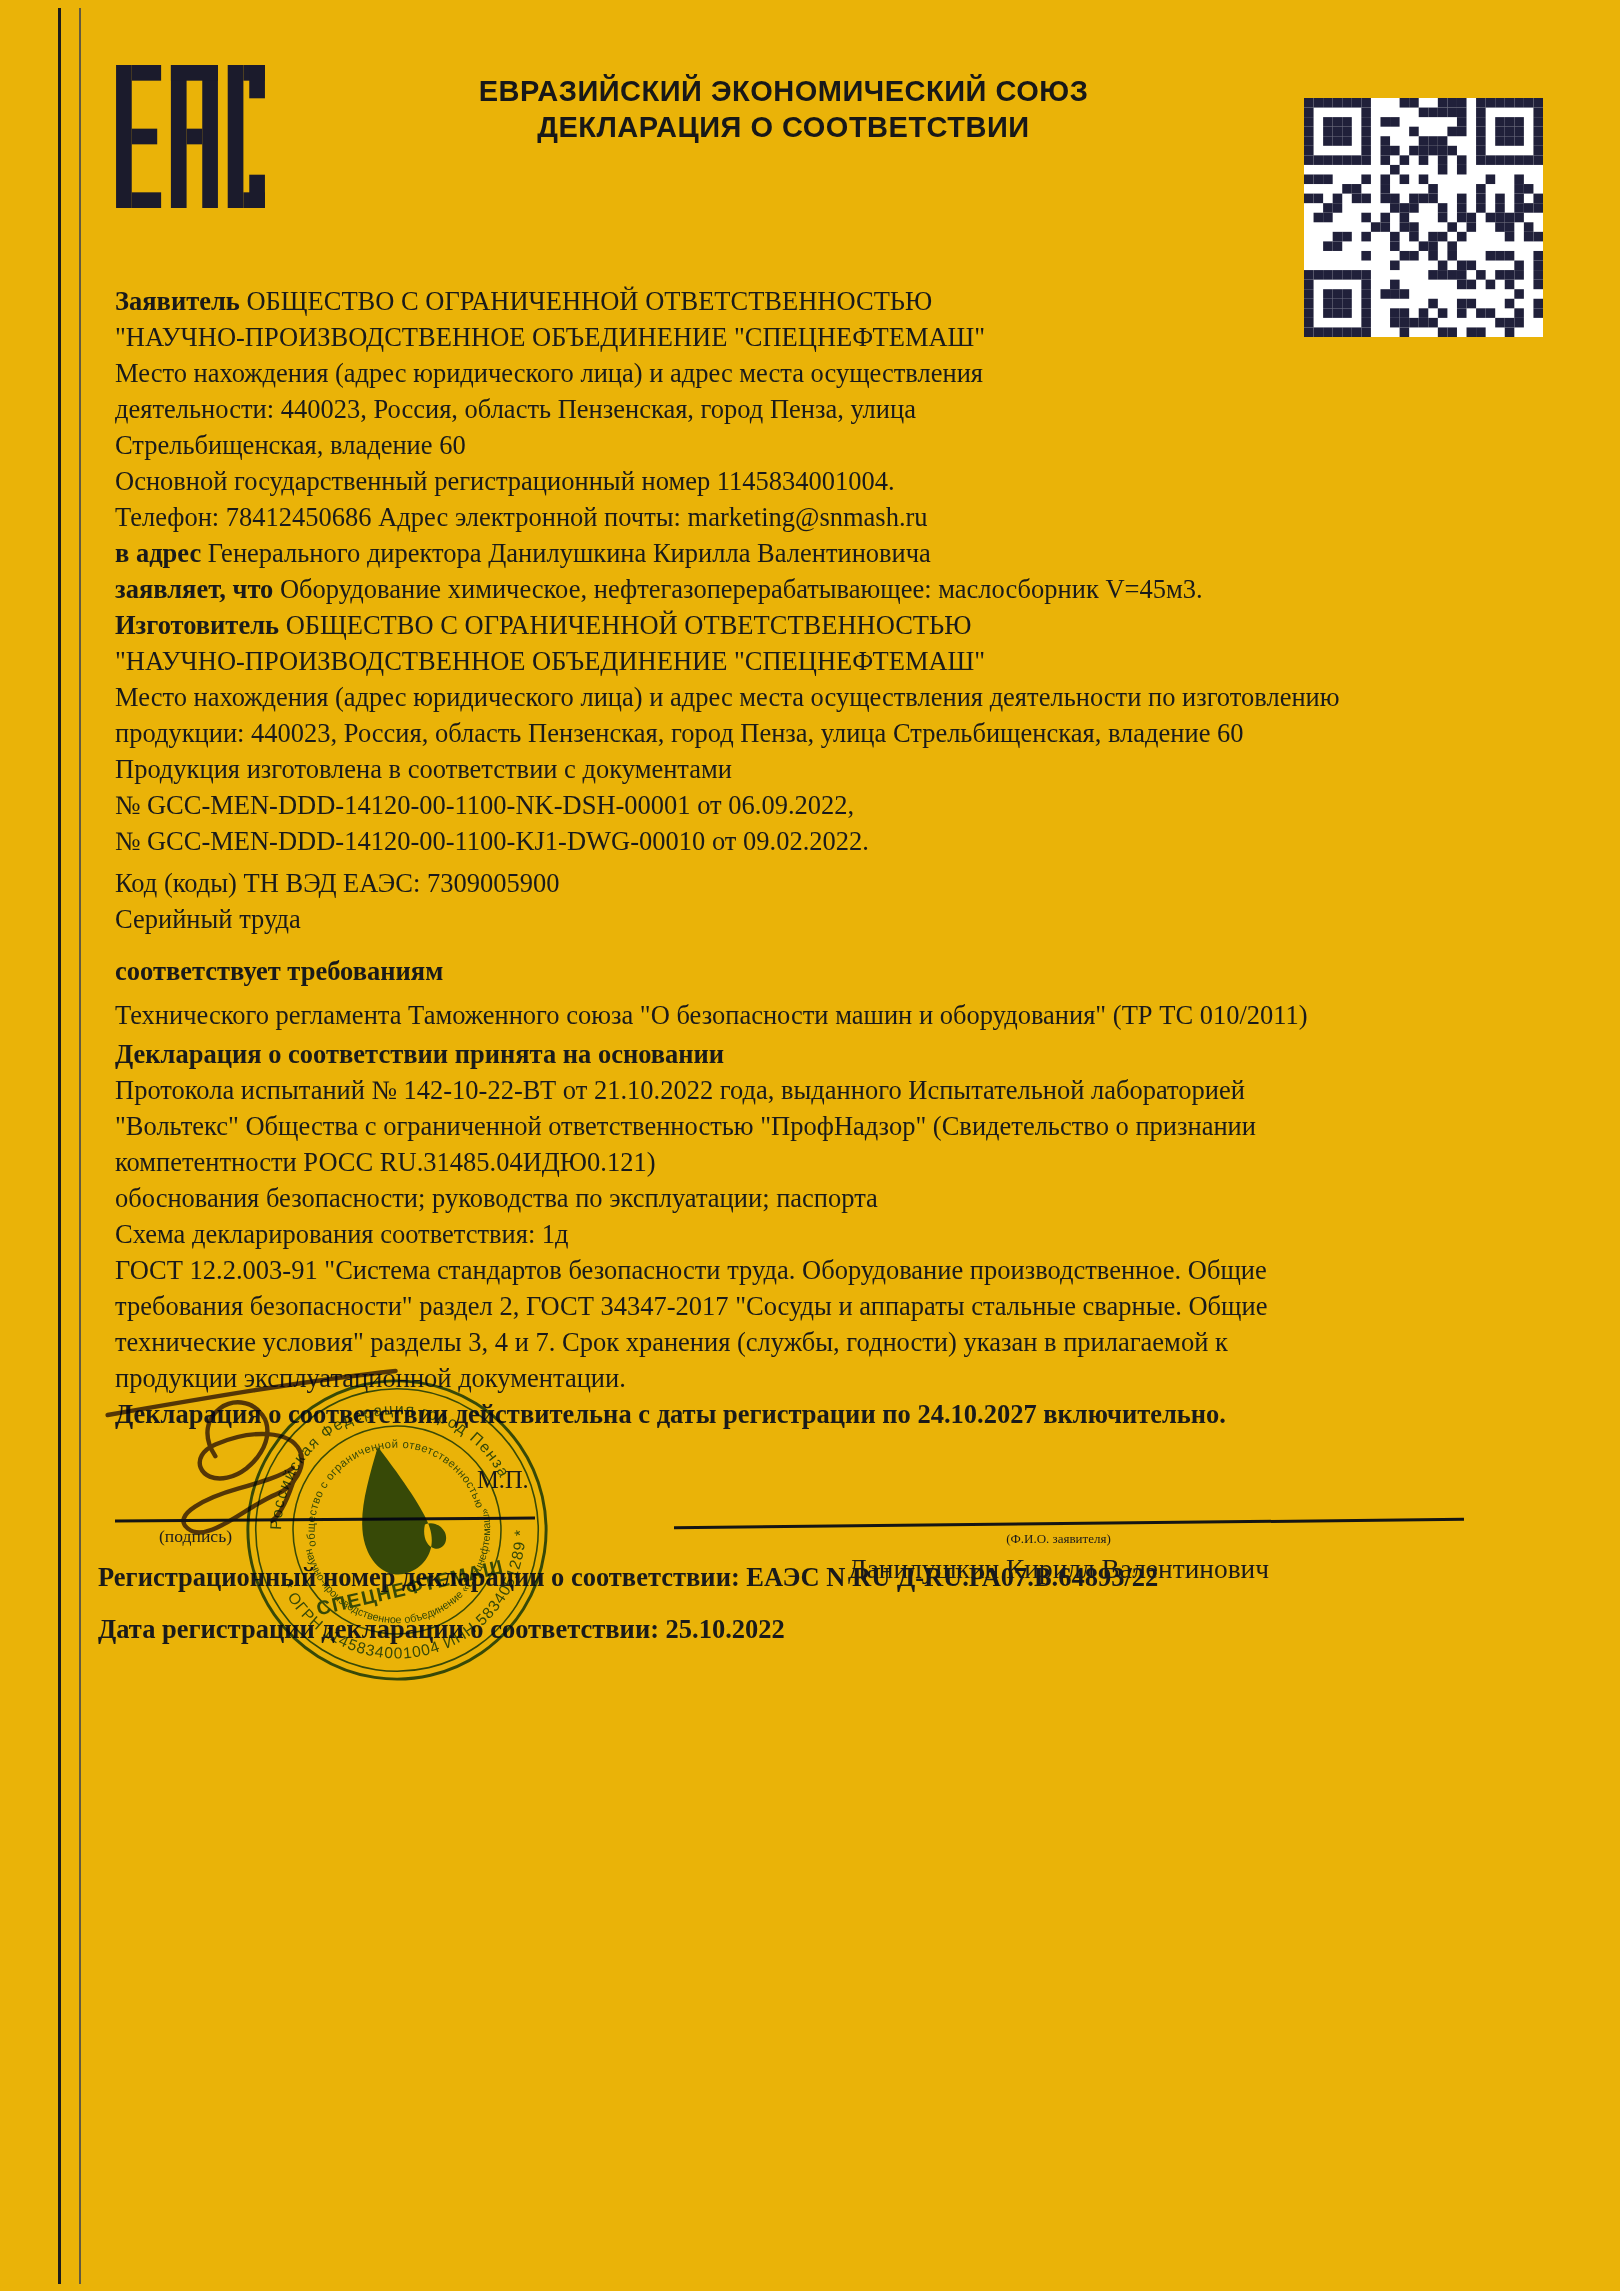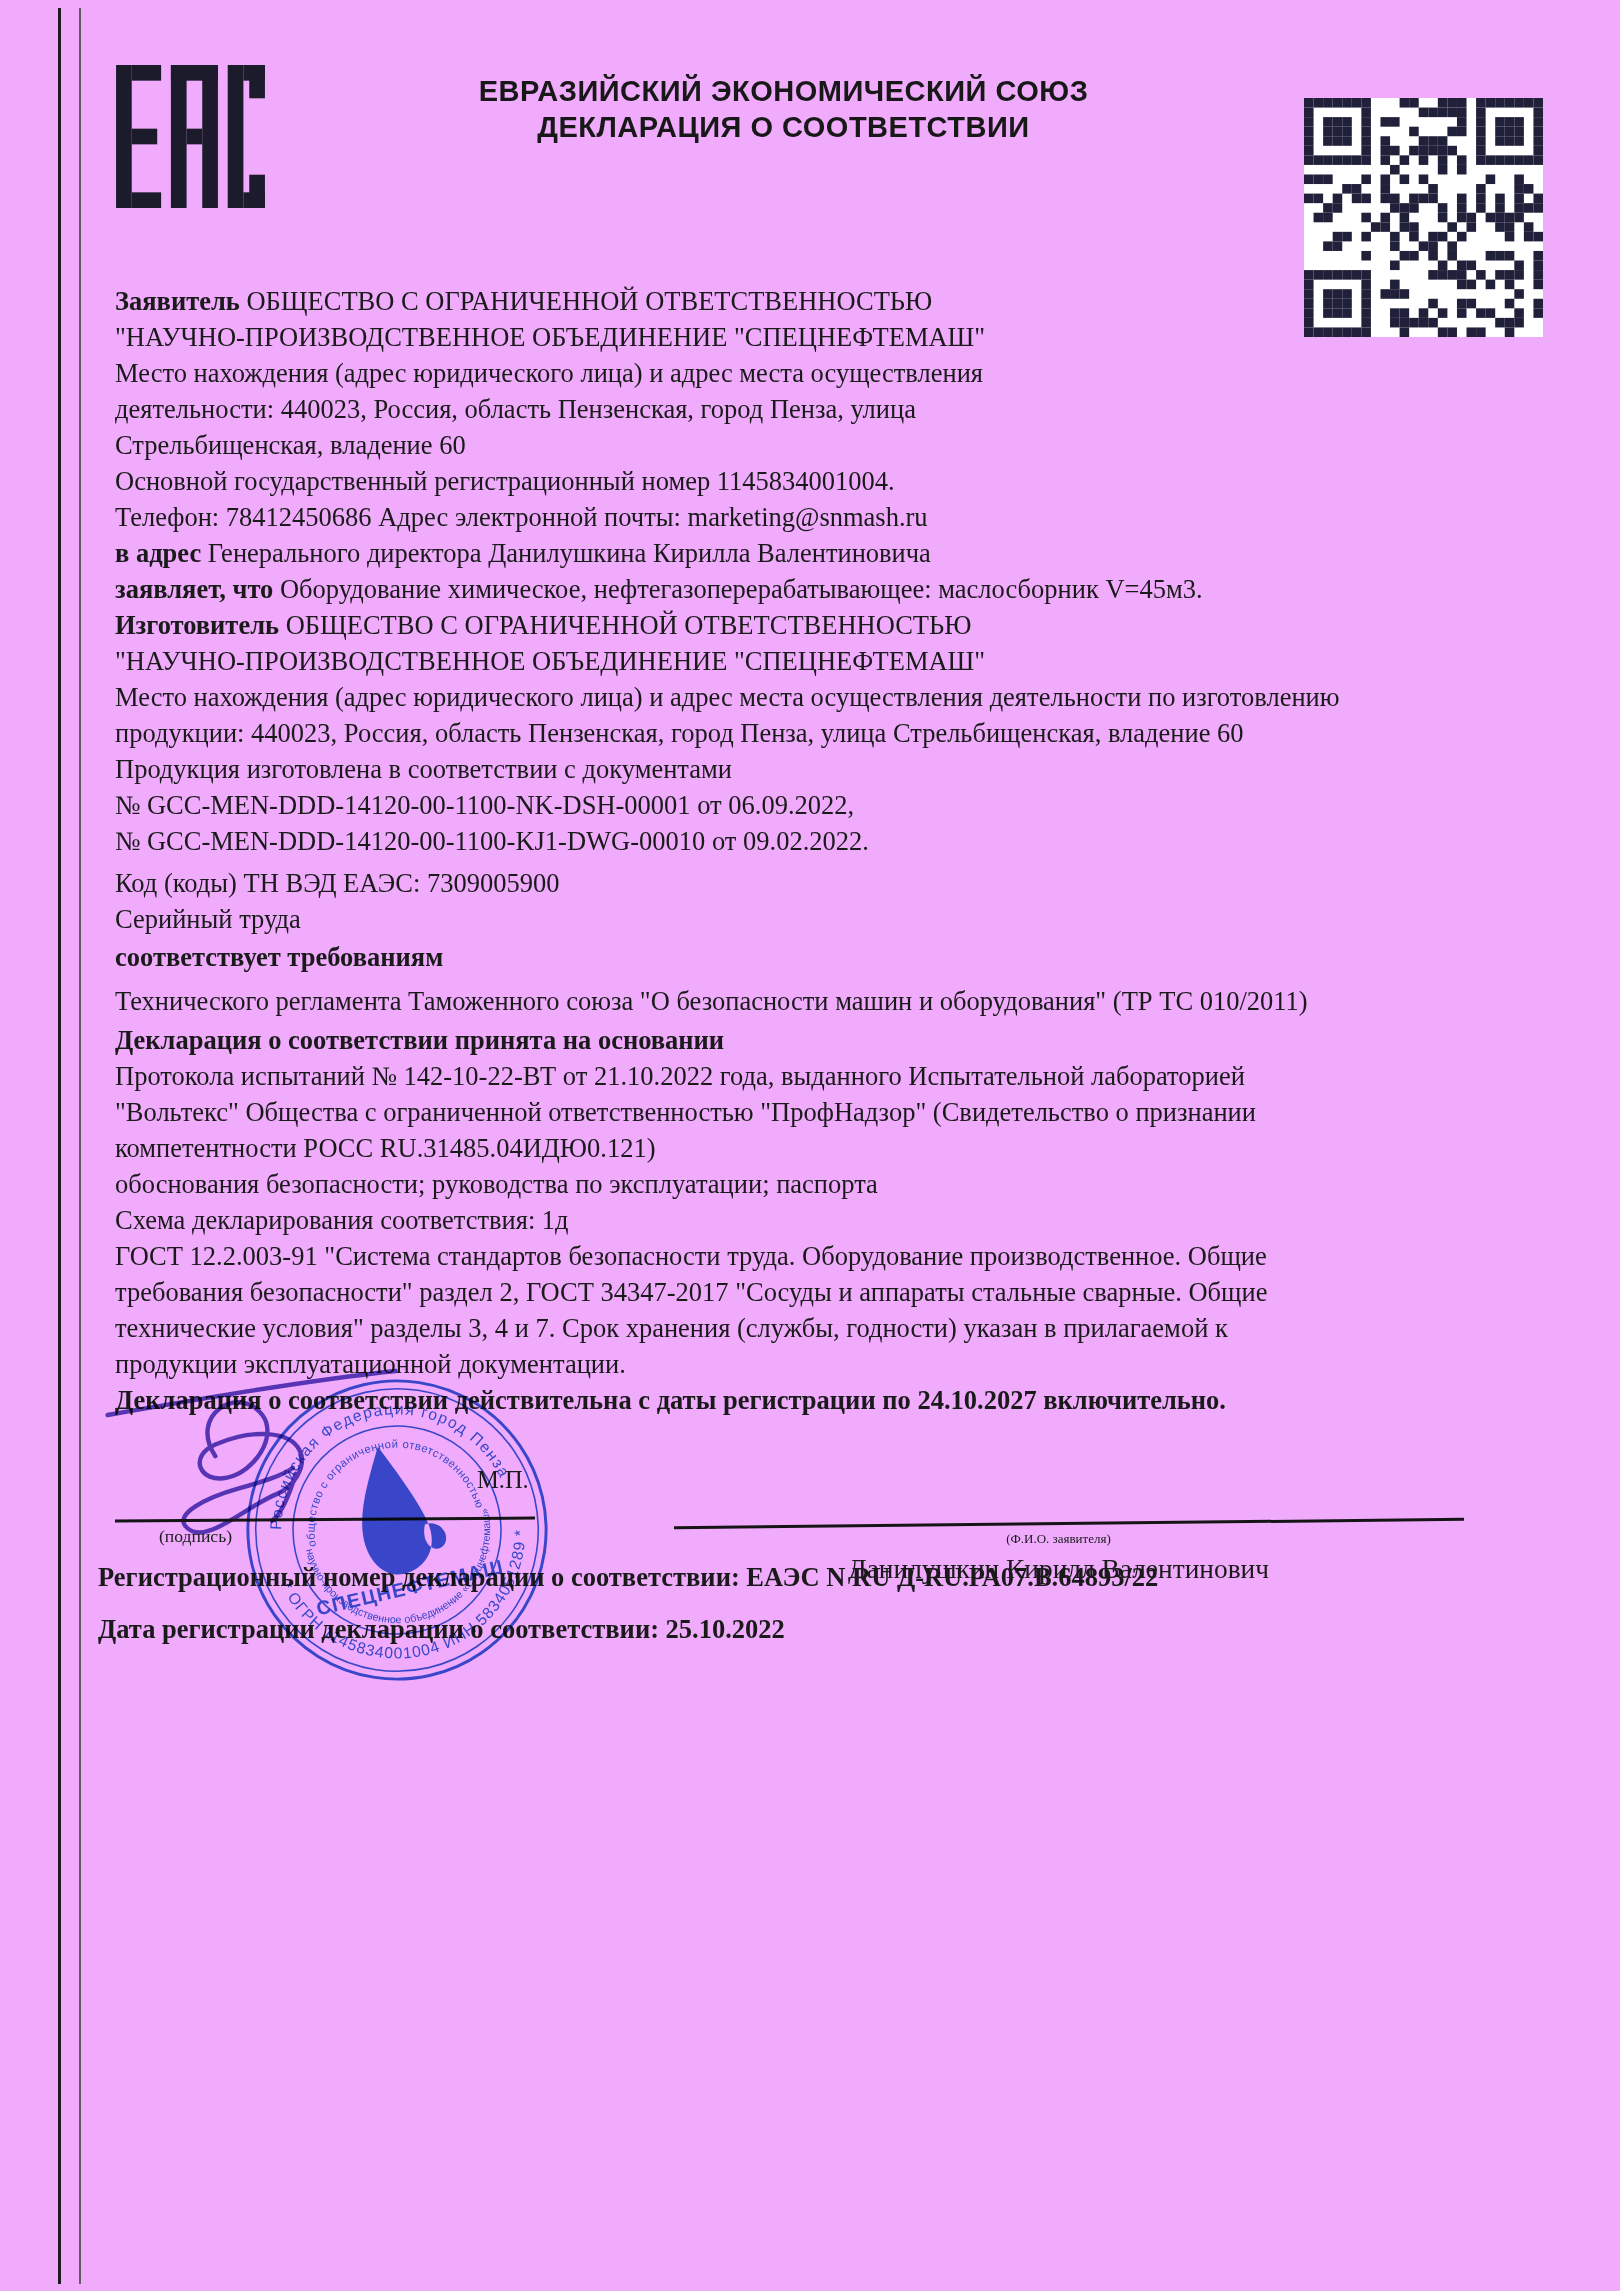--- a/index.html
+++ b/index.html
@@ -1,17 +1,17 @@
 <!DOCTYPE html>
 <html style="--ink: #1a1a1a;"><head>
 <meta charset="utf-8">
 <style>
   html,body{margin:0;padding:0;background:#e8e8e8;}
   .page{
-    position:relative; width:1620px; height:2292px; background:#f0abfc;
+    position:relative; width:1620px; height:2292px; background:#eab308;
     font-family:"Liberation Serif", serif; color:var(--ink,#1a1a1a); overflow:hidden;
   }
   .scan-line{position:absolute; top:7.8px; height:2276px; background:#1c1c1c;}
   .scan-line-1{left:58px; width:2.9px;}
   .scan-line-2{left:79px; width:2px; background:#4a4a4a; opacity:.85;}
   .eac-logo{position:absolute; left:116px; top:65px; width:149px; height:143px;}
   .title{
     position:absolute; left:323px; top:73px; width:921px; text-align:center;
     font-family:"Liberation Sans", sans-serif; font-weight:bold; font-size:29px;
     line-height:36px; color:#181818; letter-spacing:0.5px;
@@ -362,21 +362,21 @@
       <div class="bline"><b>заявляет, что </b><span>Оборудование химическое, нефтегазоперерабатывающее: маслосборник V=45м3.</span></div>
       <div class="bline"><b>Изготовитель </b><span>ОБЩЕСТВО С ОГРАНИЧЕННОЙ ОТВЕТСТВЕННОСТЬЮ</span></div>
       <div class="bline"><span>"НАУЧНО-ПРОИЗВОДСТВЕННОЕ ОБЪЕДИНЕНИЕ "СПЕЦНЕФТЕМАШ"</span></div>
       <div class="bline"><span>Место нахождения (адрес юридического лица) и адрес места осуществления деятельности по изготовлению</span></div>
       <div class="bline"><span>продукции: 440023, Россия, область Пензенская, город Пенза, улица Стрельбищенская, владение 60</span></div>
       <div class="bline"><span>Продукция изготовлена в соответствии с документами</span></div>
       <div class="bline"><span>№ GCC-MEN-DDD-14120-00-1100-NK-DSH-00001 от 06.09.2022,</span></div>
       <div class="bline"><span>№ GCC-MEN-DDD-14120-00-1100-KJ1-DWG-00010 от 09.02.2022.</span></div>
       <div class="bline" style="margin-top: 5.9px;"><span>Код (коды) ТН ВЭД ЕАЭС: 7309005900</span></div>
       <div class="bline"><span>Серийный труда</span></div>
-      <div class="bline" style="margin-top: 2px;"><b>соответствует требованиям</b></div>
+      <div class="bline" style="margin-top: 16px;"><b>соответствует требованиям</b></div>
       <div class="bline" style="margin-top: 7.8px;"><span>Технического регламента Таможенного союза "О безопасности машин и оборудования" (ТР ТС 010/2011)</span></div>
       <div class="bline" style="margin-top: 2.9px;"><b>Декларация о соответствии принята на основании</b></div>
       <div class="bline"><span>Протокола испытаний № 142-10-22-ВТ от 21.10.2022 года, выданного Испытательной лабораторией</span></div>
       <div class="bline"><span>"Вольтекс" Общества с ограниченной ответственностью "ПрофНадзор" (Свидетельство о признании</span></div>
       <div class="bline"><span>компетентности РОСС RU.31485.04ИДЮ0.121)</span></div>
       <div class="bline"><span>обоснования безопасности; руководства по эксплуатации; паспорта</span></div>
       <div class="bline"><span>Схема декларирования соответствия: 1д</span></div>
       <div class="bline"><span>ГОСТ 12.2.003-91 "Система стандартов безопасности труда. Оборудование производственное. Общие</span></div>
       <div class="bline"><span>требования безопасности" раздел 2, ГОСТ 34347-2017 "Сосуды и аппараты стальные сварные. Общие</span></div>
       <div class="bline"><span>технические условия" разделы 3, 4 и 7. Срок хранения (службы, годности) указан в прилагаемой к</span></div>

